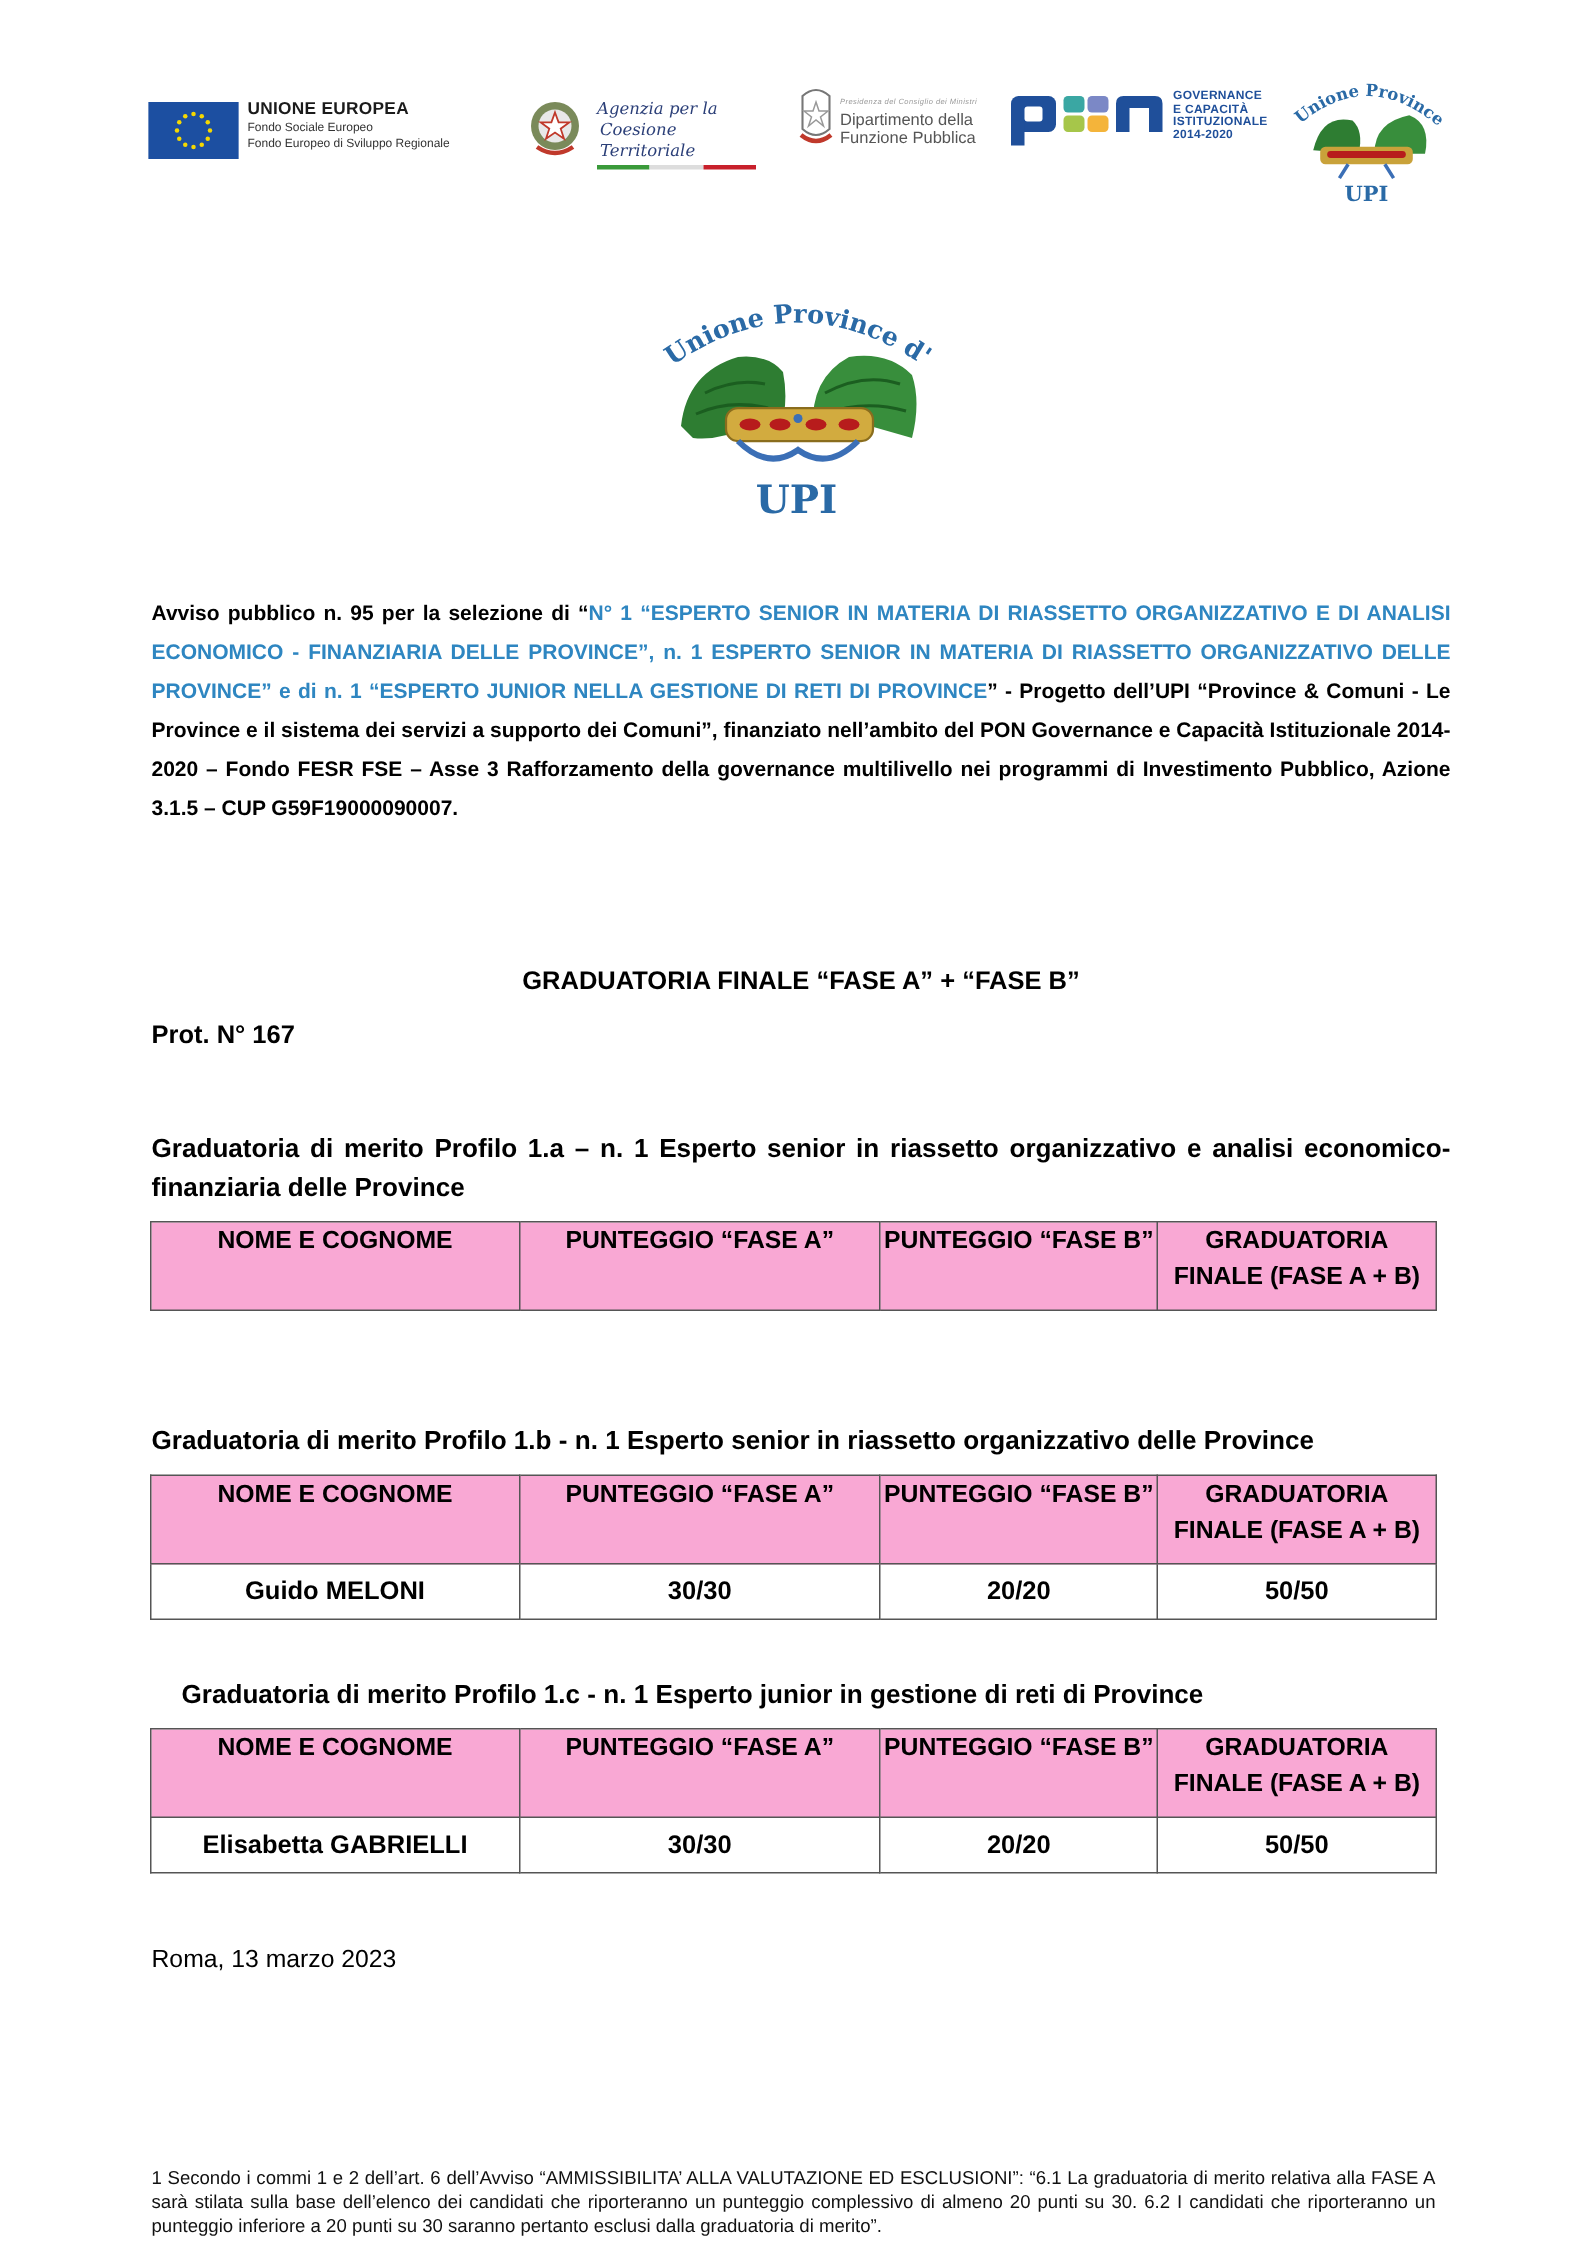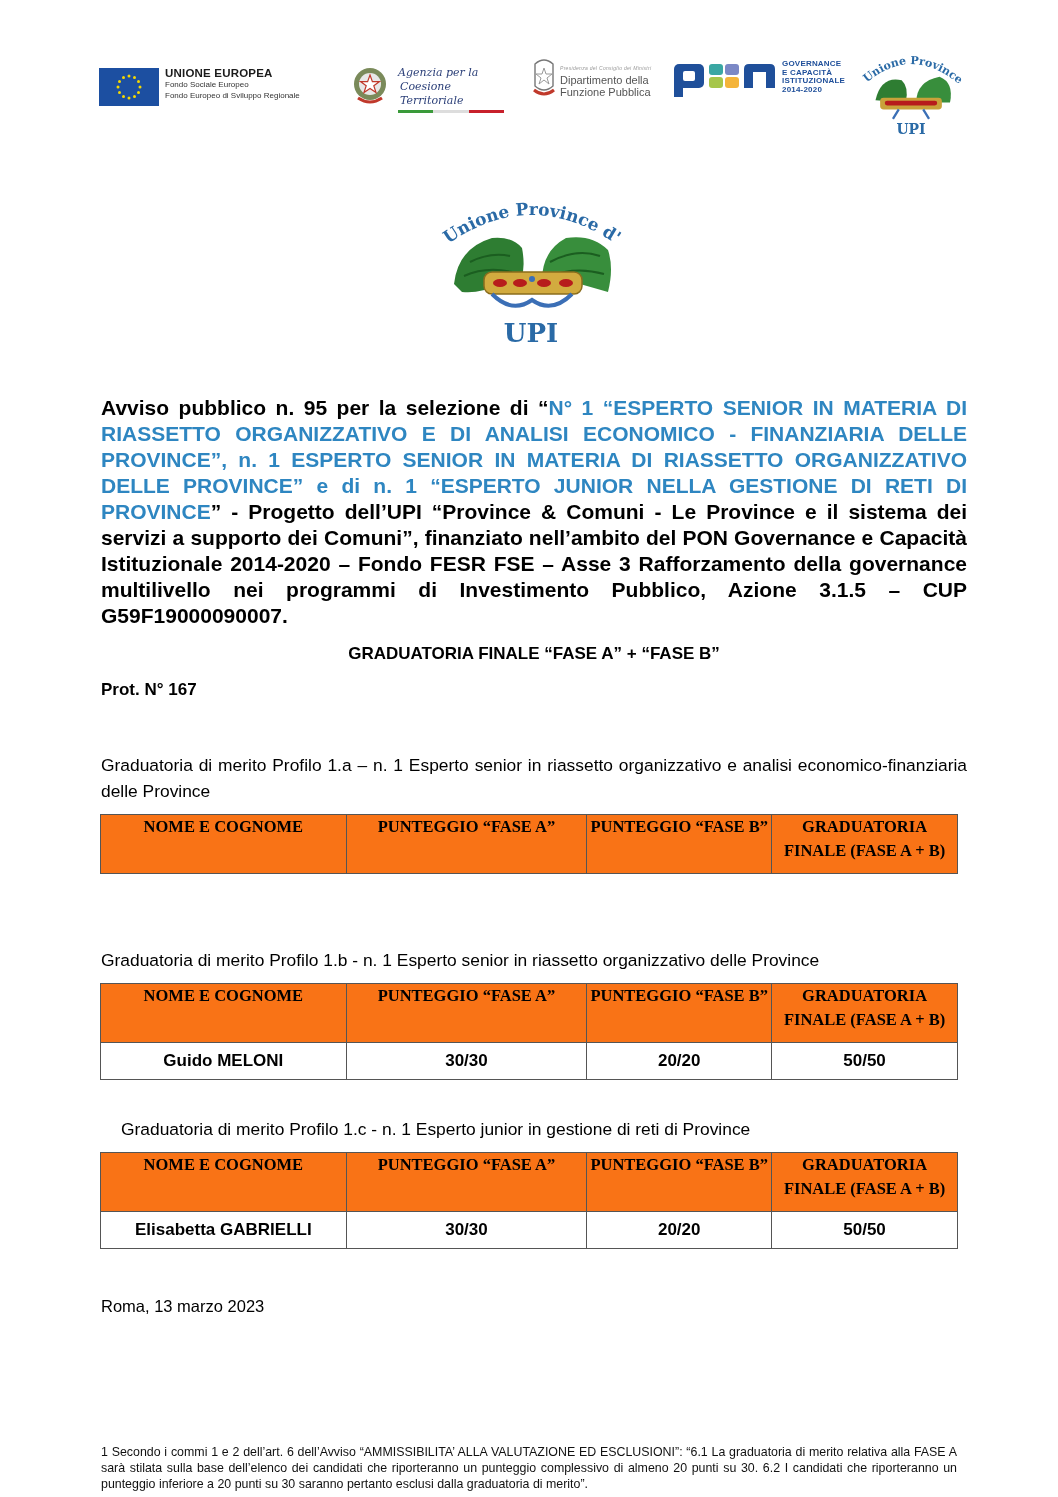--- a/index.html
+++ b/index.html
@@ -26,29 +26,29 @@
   .dfp-small { font-size: 5px; color: #999; font-style: italic; letter-spacing: .3px; }
   .dfp-line { font-size: 11px; color: #555; }
 
   .pon-logo { left: 674px; top: 60px; width: 102px; height: 38px; }
   .pon-text { left: 782px; top: 60px; font-size: 8px; font-weight: bold; color: #1f4f9a; line-height: 8.5px; letter-spacing: .2px; }
 
   .upi-small { left: 858px; top: 44px; width: 106px; height: 96px; }
   .upi-big { left: 440px; top: 192px; width: 182px; height: 156px; }
 
   
-  .intro { left: 101px; top: 395px; width: 866px; font-size: 21px; font-weight: bold; line-height: 26px; text-align: justify; }
+  .intro { left: 101px; top: 395px; width: 866px; font-size: 14px; font-weight: bold; line-height: 26px; text-align: justify; }
   .blue { color: #2e86c1; }
   .title { left: 101px; top: 644px; width: 866px; text-align: center; font-size: 17px; font-weight: bold; }
   .prot { left: 101px; top: 680px; font-size: 17px; font-weight: bold; }
-  .section-title { left: 101px; width: 866px; font-size: 17.4px; font-weight: normal; line-height: 26px; text-align: justify; }
+  .section-title { left: 101px; width: 866px; font-size: 17.4px; font-weight: bold; line-height: 26px; text-align: justify; }
 
   table.grad { position: absolute; left: 100px; width: 858px; border-collapse: collapse; }
   table.grad td { border: 1.5px solid #555; text-align: center; font-weight: bold; font-size: 16.5px; padding: 0; }
-  table.grad tr.head td { background: #f97316; height: 58px; vertical-align: top; line-height: 24px; padding-top: 0; font-family: Liberation Serif, serif; }
+  table.grad tr.head td { background: #f9a8d4; height: 58px; vertical-align: top; line-height: 24px; padding-top: 0; }
   table.grad tr.body td { height: 36px; vertical-align: middle; font-size: 17px; }
   col.c1 { width: 246px; } col.c2 { width: 241px; } col.c3 { width: 185px; } col.c4 { width: 186px; }
 
   .place-date { left: 101px; top: 1297px; font-size: 16.5px; }
   .footnote { left: 101px; top: 1444px; width: 856px; font-size: 12.4px; line-height: 16px; text-align: justify; color: #111; }
 </style>
 </head>
 <body>
 
 <div class="abs eu-flag">

